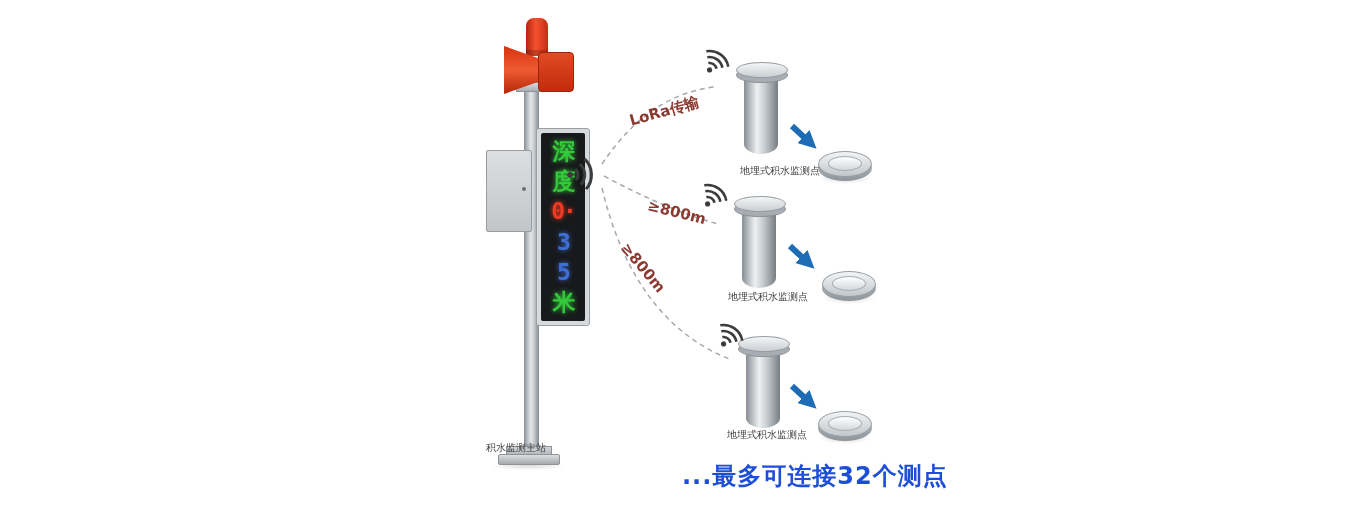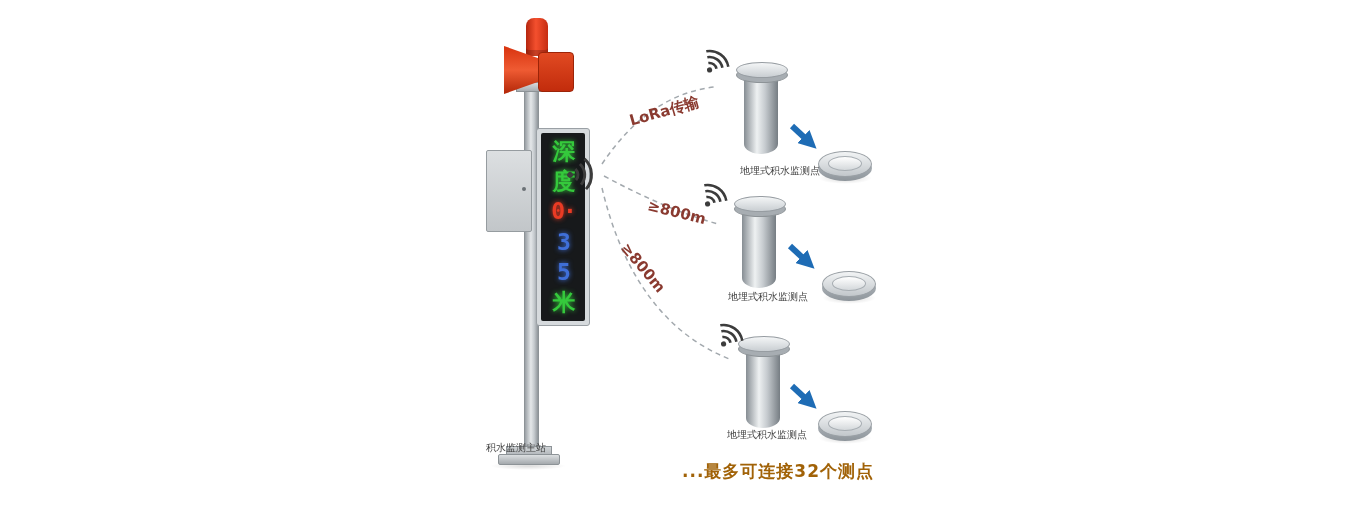--- a/index.html
+++ b/index.html
@@ -67,21 +67,21 @@
   .disc-base{position:absolute;left:0;top:7px;width:54px;height:26px;border-radius:50%;
     background:linear-gradient(180deg,#b9bfc4,#8e959b);}
   .disc-top{position:absolute;left:0;top:3px;width:54px;height:26px;border-radius:50%;
     background:linear-gradient(180deg,#f2f4f5,#c2c7cb);border:1px solid #9aa0a5;box-sizing:border-box;}
   .disc-inner{position:absolute;left:10px;top:8px;width:34px;height:15px;border-radius:50%;
     background:linear-gradient(180deg,#ffffff,#d4d8db);border:1px solid #a7adb2;box-sizing:border-box;}
 
   
   .caption{font-size:10px;color:#3f3f3f;white-space:nowrap;z-index:6;}
   .link-label{font-size:15px;font-weight:700;color:#8a3a30;white-space:nowrap;z-index:6;transform-origin:left center;}
-  .footer-text{font-size:17px;font-weight:600;color:#a16207;letter-spacing:1px;white-space:nowrap;z-index:6;}
+  .footer-text{font-size:24px;font-weight:600;color:#1d4ed8;letter-spacing:1px;white-space:nowrap;z-index:6;}
 </style>
 </head>
 <body>
 
 <div class="canvas">
 
   <svg class="overlay">
     <defs>
       <marker id="ah" markerWidth="3" markerHeight="3" refX="0.6" refY="1.5" orient="auto">
         <path d="M0,0 L3,1.5 L0,3 Z" fill="#1e6cb5"></path>

